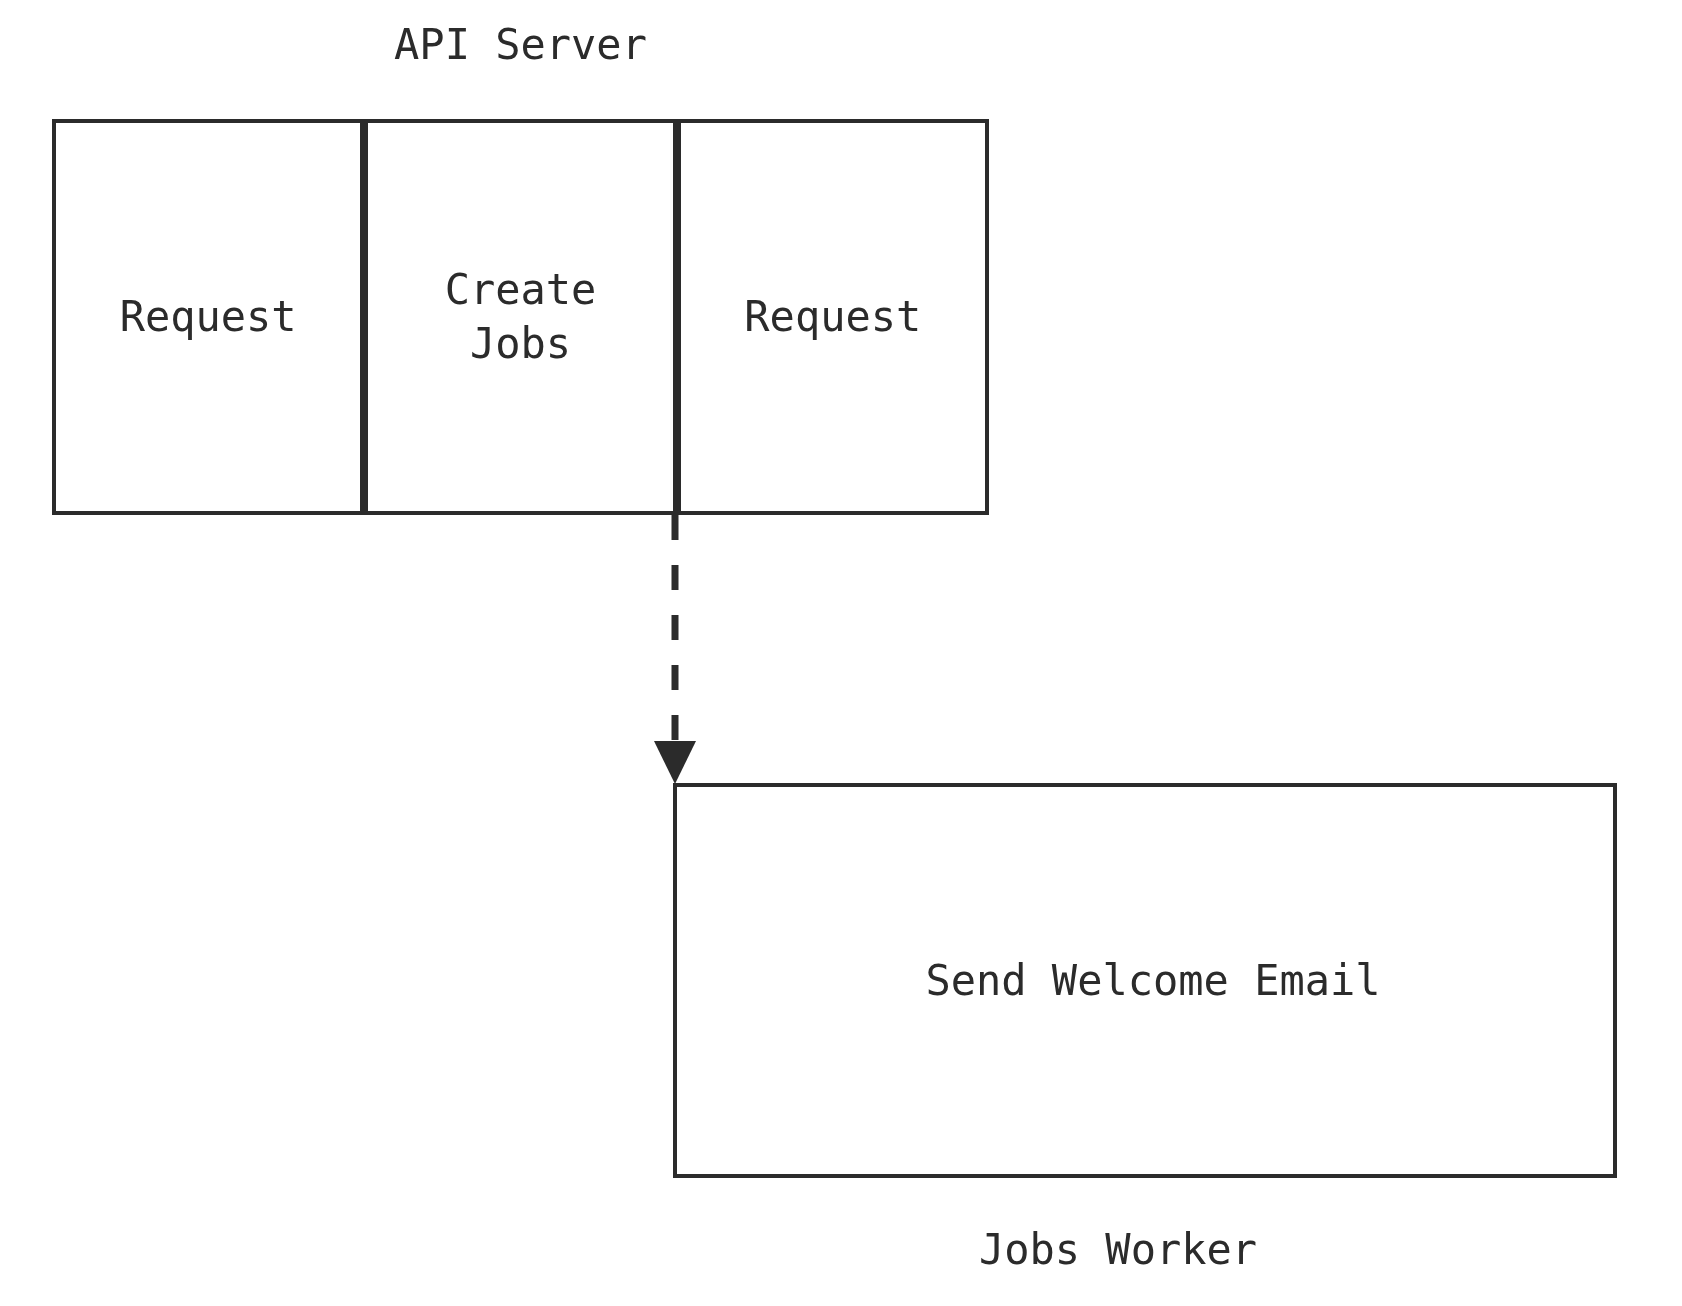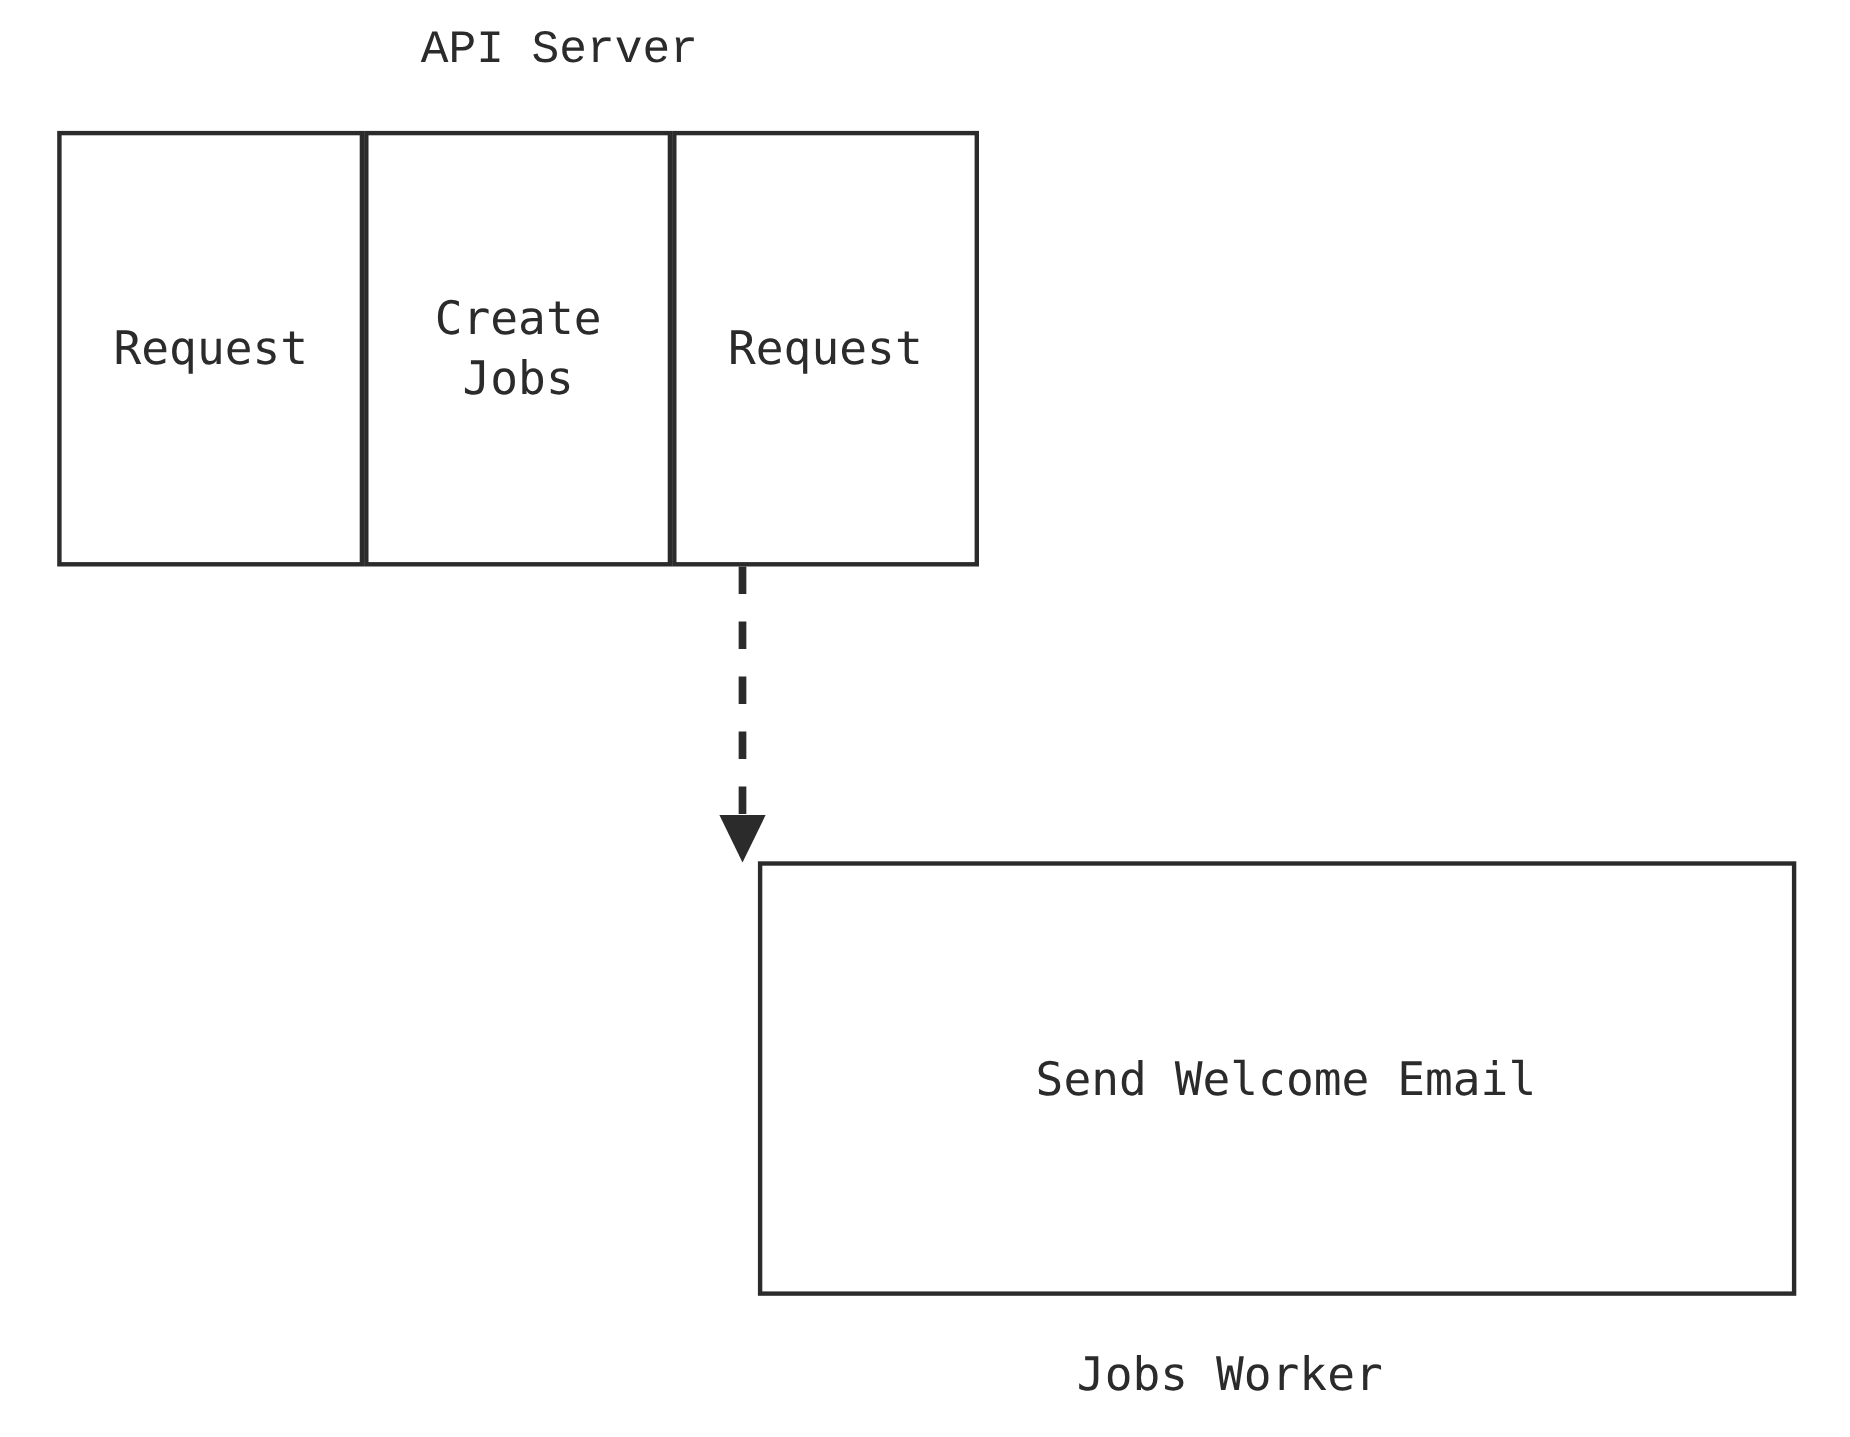--- a/index.html
+++ b/index.html
@@ -23,53 +23,52 @@
   .group-title{
     position:absolute;
     font-size:42px;
     line-height:1;
     text-align:center;
     letter-spacing:0;
     color:var(--text);
     white-space:nowrap;
   }
   .api-title{
-    left:40px;
+    left:52px;
     top:24px;
     width:937px;
-    font-family:Liberation Mono, monospace;
   }
   .jobs-title{
     left:646px;
     top:1229px;
     width:944px;
   }
   .node-row{
     position:absolute;
     left:52px;
     top:119px;
-    width:838px;
+    width:937px;
     height:396px;
     display:flex;
   }
   .cell{
     flex:1 1 0;
     border:4px solid var(--stroke);
     display:flex;
     align-items:center;
     justify-content:center;
     text-align:center;
     font-size:42px;
     line-height:1.28;
     padding:0 30px;
     background:var(--bg);
   }
   .big-node{
     position:absolute;
-    left:689px;
+    left:673px;
     top:783px;
     width:944px;
     height:395px;
     border:4px solid var(--stroke);
     display:flex;
     align-items:center;
     justify-content:center;
     text-align:center;
     font-size:42px;
     line-height:1.28;

